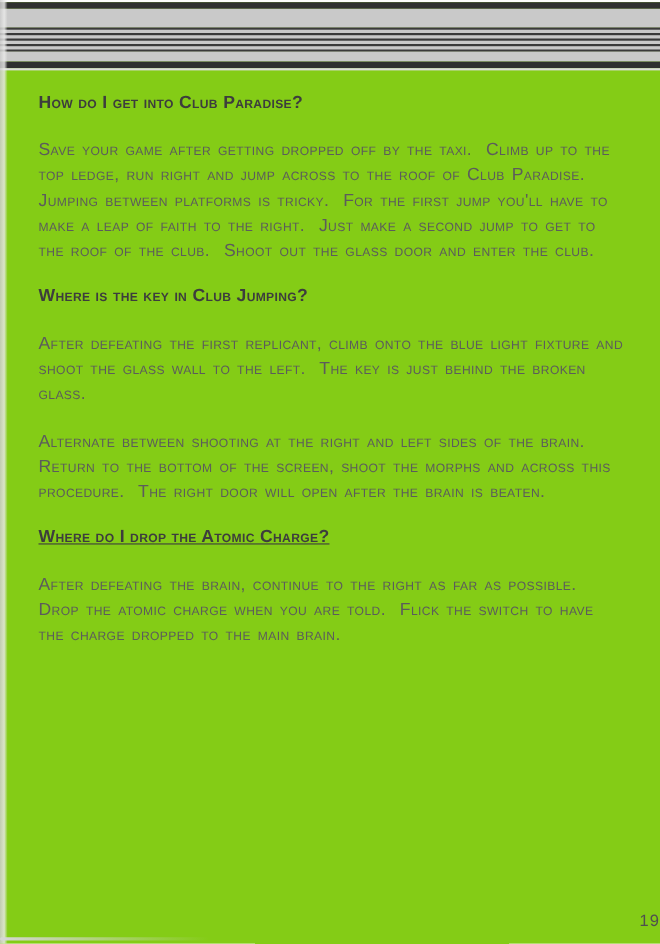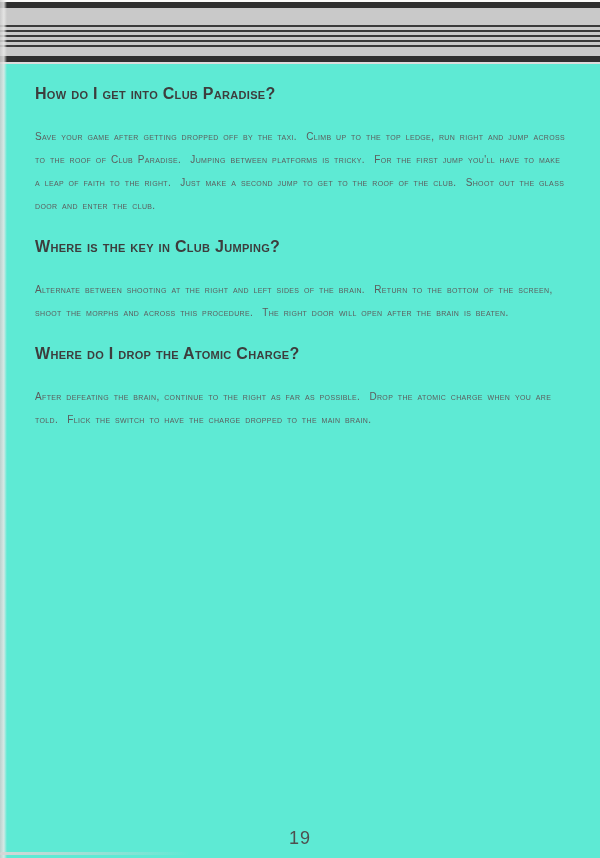--- a/index.html
+++ b/index.html
@@ -10,21 +10,21 @@
   body {
     width: 600px;
     height: 858px;
     position: relative;
     overflow: hidden;
     font-family: "Liberation Sans", "DejaVu Sans", sans-serif;
   }
   .page {
     position: absolute;
     inset: 0;
-    background: #5eead4;
+    background: #84cc16;
   }
 
   
   .header-band {
     position: absolute;
     top: 0; left: 0; right: 0;
     height: 64px;
   }
   .stripe { width: 100%; }
   .st-white   { height: 2px;  background: #fbfbfa; }
@@ -64,37 +64,37 @@
     margin: 0 0 21px 0;
     font-size: 16px;
     line-height: 20px;
     font-weight: bold;
     font-variant: small-caps;
     font-variant-caps: small-caps;
     letter-spacing: 0.3px;
   }
   .answer {
     margin: 0 0 20px 0;
-    font-size: 10px;
+    font-size: 16px;
     line-height: 23px;
     font-weight: normal;
     font-variant: small-caps;
     font-variant-caps: small-caps;
     letter-spacing: 0.35px;
     word-spacing: 1.5px;
     white-space: pre-wrap;
   }
 
   
   .folio {
     position: absolute;
     left: 0; right: 0;
     bottom: 8px;
-    text-align: center;
-    font-size: 18px;
+    text-align: right;
+    font-size: 15px;
     line-height: 24px;
     font-weight: normal;
     letter-spacing: 1px;
     margin-top: 25px;
   }
 </style>
 </head>
 <body>
 
 <div class="page">
@@ -117,28 +117,29 @@
 
   <main class="content">
 
     <section class="faq-section">
       <h2 class="question" style="color: rgb(61, 61, 61);">How do I get into Club Paradise?</h2>
       <p class="answer" style="color: rgb(92, 92, 92);">Save your game after getting dropped off by the taxi.  Climb up to the top ledge, run right and jump across to the roof of Club Paradise.  Jumping between platforms is tricky.  For the first jump you'll have to make a leap of faith to the right.  Just make a second jump to get to the roof of the club.  Shoot out the glass door and enter the club.</p>
     </section>
 
     <section class="faq-section">
       <h2 class="question" style="color: rgb(61, 61, 61);">Where is the key in Club Jumping?</h2>
+      <p class="answer" style="color: rgb(92, 92, 92);">After defeating the first replicant, climb onto the blue light fixture and shoot the glass wall to the left.  The key is just behind the broken glass.</p>
     </section>
 
     <section class="faq-section">
       <p class="answer" style="color: rgb(92, 92, 92);">Alternate between shooting at the right and left sides of the brain.  Return to the bottom of the screen, shoot the morphs and across this procedure.  The right door will open after the brain is beaten.</p>
     </section>
 
     <section class="faq-section">
-      <h2 class="question" style="color: rgb(61, 61, 61);">Where do I drop the Atomic Charge?</h2>
+      <h2 class="question" style="color: rgb(61, 61, 61); text-decoration: underline;">Where do I drop the Atomic Charge?</h2>
       <p class="answer" style="color: rgb(92, 92, 92);">After defeating the brain, continue to the right as far as possible.  Drop the atomic charge when you are told.  Flick the switch to have the charge dropped to the main brain.</p>
     </section>
 
   </main>
 
   <div class="folio" style="color: rgb(79, 79, 79);">19</div>
 
   <div class="left-edge"></div>
   <div class="bottom-edge"></div>
 

